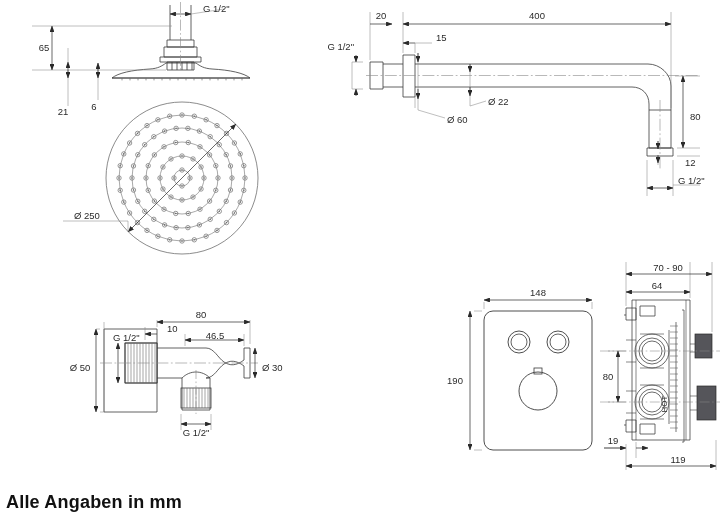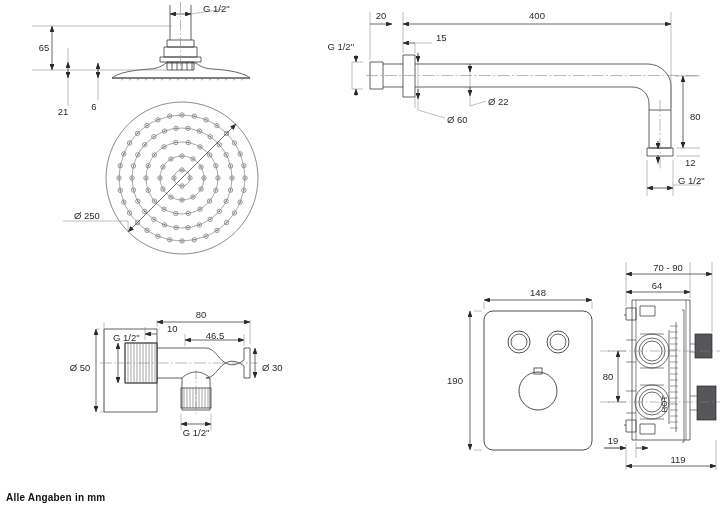--- a/index.html
+++ b/index.html
@@ -1,20 +1,20 @@
 <!DOCTYPE html>
 <html><head>
 <meta charset="utf-8">
 <style>
   html,body{margin:0;padding:0;background:#ffffff;}
   body{width:720px;height:517px;position:relative;overflow:hidden;
        font-family:"Liberation Sans",sans-serif;color:#1a1a1a;}
   .sheet{position:absolute;left:0;top:0;width:720px;height:517px;background:#fff;}
   svg.draw{position:absolute;left:0;top:0;width:720px;height:517px;}
-  .note{position:absolute;left:6px;top:492px;font-size:10px;font-weight:bold;
+  .note{position:absolute;left:6px;top:492px;font-size:18px;font-weight:bold;
         color:#111;letter-spacing:.2px;white-space:nowrap;}
   text{font-family:"Liberation Sans",sans-serif;fill:#2a2a2a;}
 </style>
 </head>
 <body>
 
 <div class="sheet">
 
   <svg class="draw" viewBox="0 0 720 517">
     <defs>

